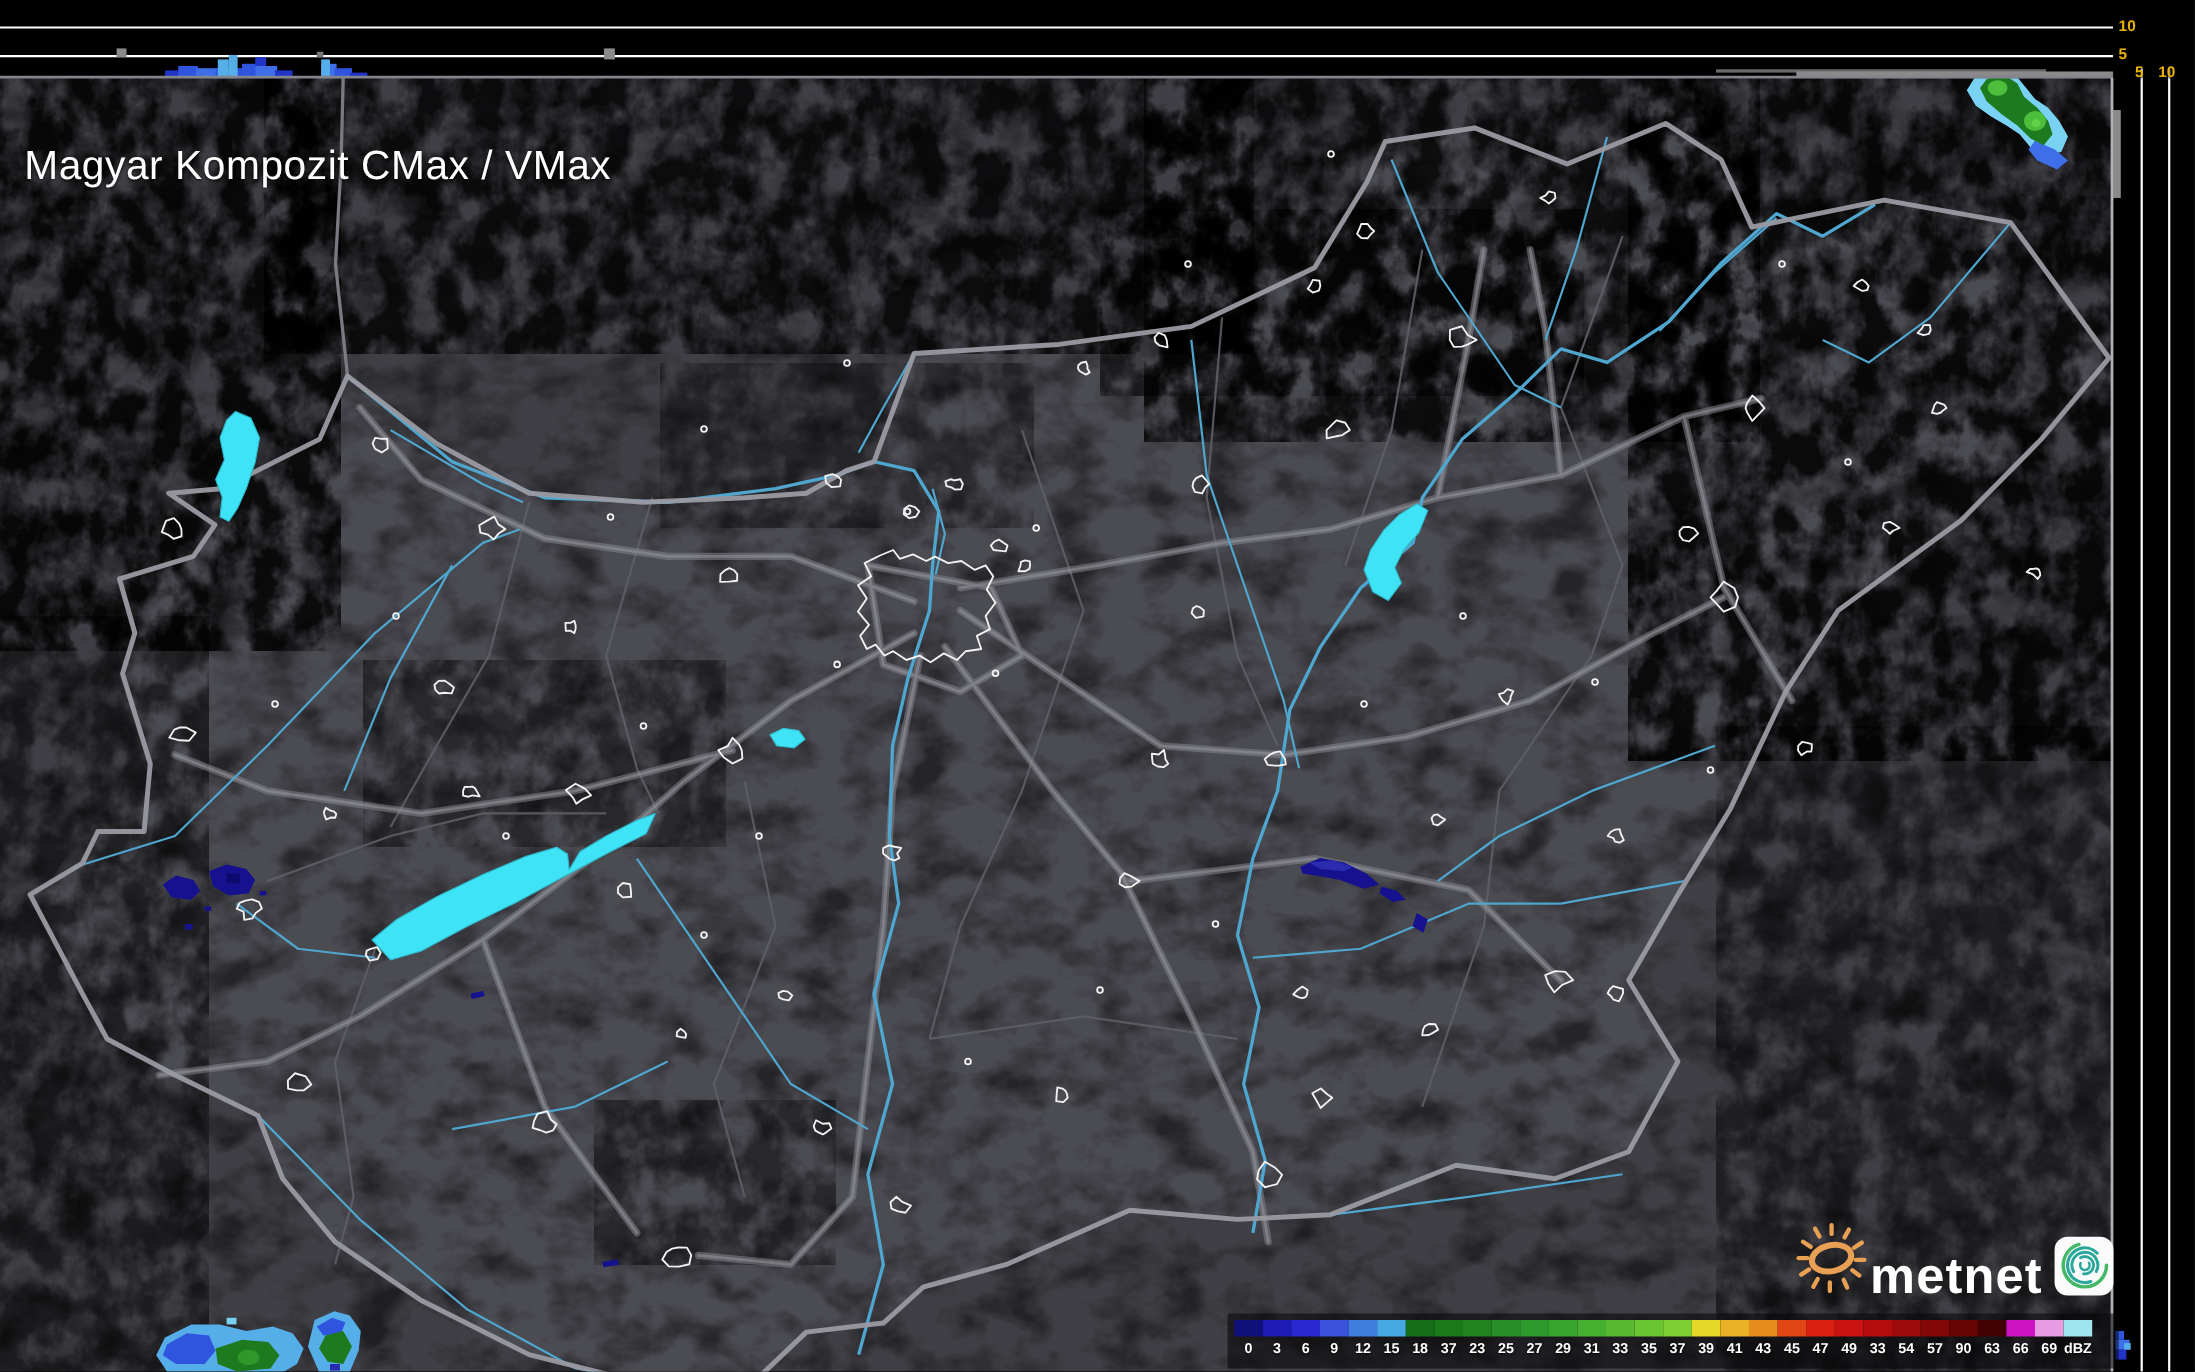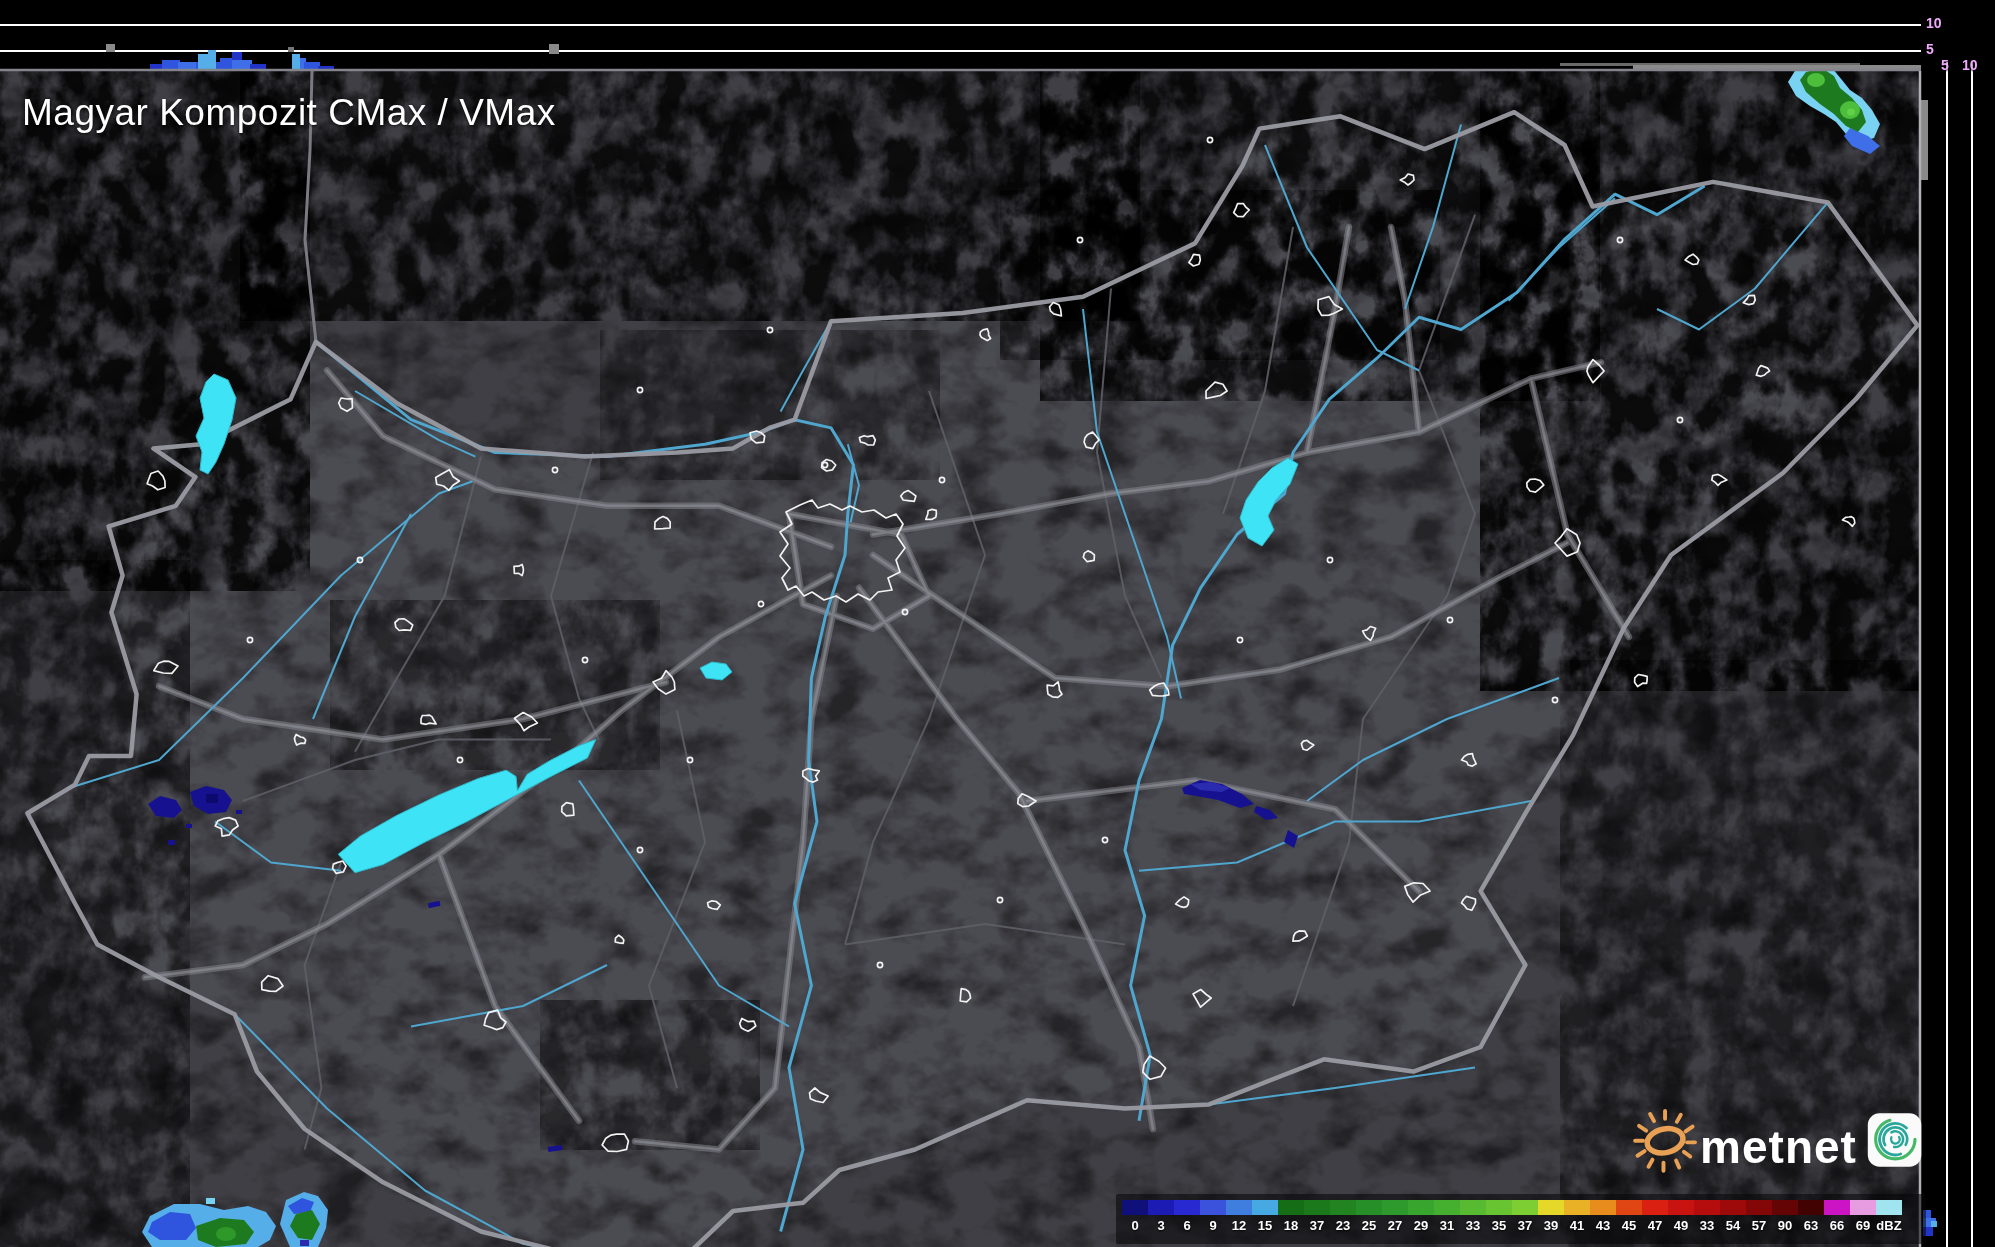--- a/index.html
+++ b/index.html
@@ -1,35 +1,35 @@
 <!DOCTYPE html>
 <html><head>
 <meta charset="utf-8">
 <style>
   html,body{margin:0;padding:0;background:#000;width:1995px;height:1247px;overflow:hidden;
     font-family:"Liberation Sans","DejaVu Sans",sans-serif;}
   #stage{position:relative;width:1995px;height:1247px;background:#000;}
   #map{position:absolute;left:0;top:0;}
   .titles{position:absolute;left:22px;top:92px;color:#fff;z-index:4;text-shadow:0 1px 3px rgba(0,0,0,.8);}
-  .titles .t1{font-size:37px;letter-spacing:.5px;}
+  .titles .t1{font-size:37px;letter-spacing:.5px;margin-top:38px;}
   .titles .t2{font-size:23px;margin-top:8px;}
-  .scale-label{position:absolute;color:#f0abfc;font-size:14px;font-weight:bold;z-index:4;text-shadow:0 1px 2px #000;}
+  .scale-label{position:absolute;color:#eab308;font-size:14px;font-weight:bold;z-index:4;text-shadow:0 1px 2px #000;}
   #lbl-top-10{left:1926px;top:15px;}
   #lbl-top-5{left:1926px;top:41px;}
   #lbl-right-5{left:1941px;top:57px;}
   #lbl-right-10{left:1962px;top:57px;}
   #legend{position:absolute;left:1116px;top:1194px;width:810px;height:50px;z-index:5;
     background:rgba(5,5,8,.55);border-radius:2px;padding:6px 2px 0 6px;box-sizing:border-box;}
   #legend .cells{display:flex;}
   #legend .cell{width:26px;flex:0 0 26px;display:flex;flex-direction:column;align-items:center;}
   #legend .sw{width:26px;height:15px;}
   #legend .tick{color:#fff;font-size:13px;font-weight:bold;margin-top:3px;white-space:nowrap;
     text-shadow:0 1px 2px #000;}
   #logo{position:absolute;left:1632px;top:1094px;width:290px;height:92px;z-index:4;
-    display:flex;align-items:center;}
+    display:flex;align-items:flex-end;}
   #logo .word{color:#fff;font-size:46px;font-weight:bold;letter-spacing:1px;margin:14px 10px 0 2px;}
   svg{display:block;}
 </style>
 </head>
 <body>
 <div id="stage">
 
 <svg id="map" width="1995" height="1247" viewBox="0 0 1995 1247">
       <defs>
         <clipPath id="mapclip">

